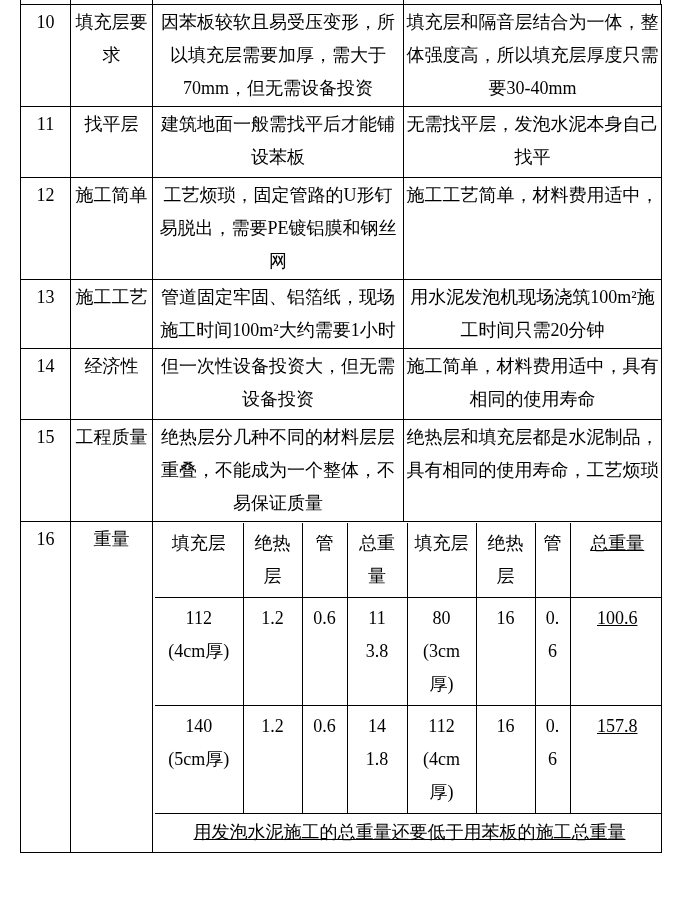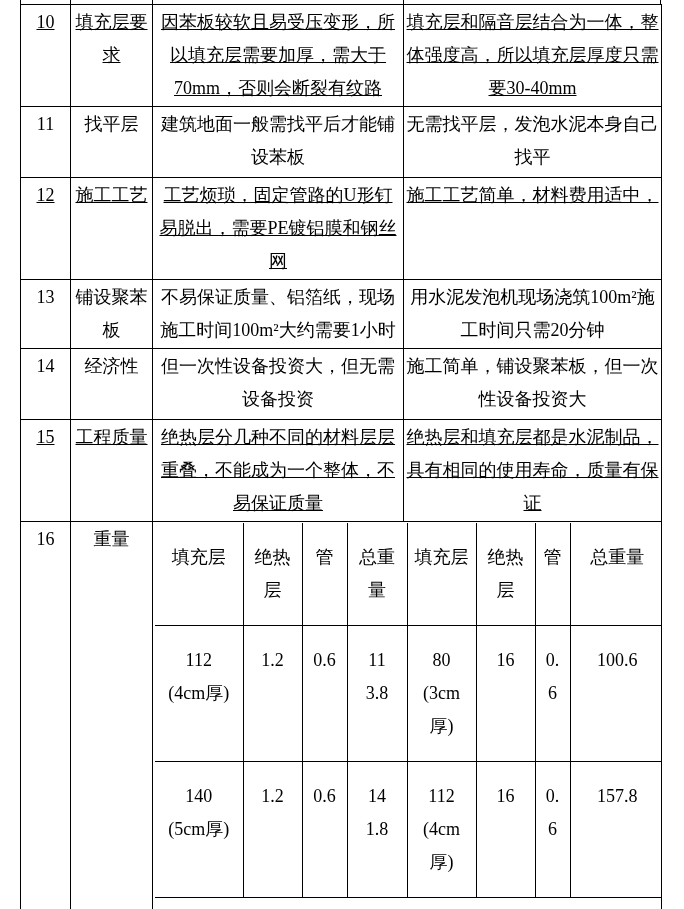--- a/index.html
+++ b/index.html
@@ -29,46 +29,46 @@
     vertical-align: top;
     text-align: center;
     padding: 1px 2px;
     overflow: hidden;
   }
   col.c-num { width: 50px; }
   col.c-cat { width: 82px; }
   col.c-a   { width: 251px; }
   col.c-b   { width: 258px; }
 
-  tr.rh-3 { height: 100px; text-decoration: underline; }
+  tr.rh-3 { height: 100px; }
   tr.rh-2a { height: 71px; }
-  tr.rh-2b { height: 70px; text-decoration: underline; }
+  tr.rh-2b { height: 70px; }
   tr.rh-2c { height: 68px; }
 
   td.subwrap { padding: 0; vertical-align: top; }
   td.merge-mid { vertical-align: top; padding-top: 130px; }
 
   table.sub {
     border-collapse: collapse;
     table-layout: fixed;
     width: 509px;
     font-size: 18px;
     line-height: 33px;
   }
   table.sub td {
     border: 0 solid #000;
     border-right-width: 1px;
     border-bottom-width: 1px;
     vertical-align: top;
     text-align: center;
-    padding: 18px 1px;
+    padding: 4px 1px;
     white-space: pre-line;
     overflow: hidden;
   }
-  table.sub td.last { border-right-width: 0; }
+  table.sub td.last { border-right-width: 0; text-decoration: underline; }
   table.sub tr.sfoot td { border-bottom-width: 0; }
   col.s1 { width: 88px; } col.s2 { width: 59px; } col.s3 { width: 45px; } col.s4 { width: 60px; }
   col.s5 { width: 69px; } col.s6 { width: 59px; } col.s7 { width: 35px; } col.s8 { width: 94px; }
   tr.shead { height: 70px; }
   tr.sd1 { height: 105px; }
   tr.sd2 { height: 107px; }
   tr.sd3 { height: 96px; }
   tr.sfoot { height: 31px; }
   tr.sfoot td { line-height: 29px; white-space: normal; }
 </style>
@@ -90,52 +90,52 @@
       <colgroup>
           <col class="c-num">
           <col class="c-cat">
           <col class="c-a">
           <col class="c-b">
         </colgroup>
       <tbody>
         <tr class="rh-3">
           <td>10</td>
           <td>填充层要求</td>
-          <td>因苯板较软且易受压变形，所以填充层需要加厚，需大于70mm，否则会断裂有纹路</td>
+          <td>因苯板较软且易受压变形，所以填充层需要加厚，需大于70mm，但无需设备投资</td>
           <td>填充层和隔音层结合为一体，整体强度高，所以填充层厚度只需要30-40mm</td>
         </tr>
         <tr class="rh-2a">
           <td>11</td>
           <td>找平层</td>
           <td>建筑地面一般需找平后才能铺设苯板</td>
           <td>无需找平层，发泡水泥本身自己找平</td>
         </tr>
         <tr class="rh-2b">
           <td>12</td>
-          <td>施工工艺</td>
+          <td>施工简单</td>
           <td>工艺烦琐，固定管路的U形钉易脱出，需要PE镀铝膜和钢丝网</td>
           <td>施工工艺简单，材料费用适中，</td>
         </tr>
         <tr class="rh-2c">
           <td>13</td>
-          <td>铺设聚苯板</td>
-          <td>不易保证质量、铝箔纸，现场施工时间100m²大约需要1小时</td>
+          <td>施工工艺</td>
+          <td>管道固定牢固、铝箔纸，现场施工时间100m²大约需要1小时</td>
           <td>用水泥发泡机现场浇筑100m²施工时间只需20分钟</td>
         </tr>
         <tr class="rh-2a">
           <td>14</td>
           <td>经济性</td>
           <td>但一次性设备投资大，但无需设备投资</td>
-          <td>施工简单，铺设聚苯板，但一次性设备投资大</td>
+          <td>施工简单，材料费用适中，具有相同的使用寿命</td>
         </tr>
         <tr class="rh-3">
           <td>15</td>
           <td>工程质量</td>
           <td>绝热层分几种不同的材料层层重叠，不能成为一个整体，不易保证质量</td>
-          <td>绝热层和填充层都是水泥制品，具有相同的使用寿命，质量有保证</td>
+          <td>绝热层和填充层都是水泥制品，具有相同的使用寿命，工艺烦琐</td>
         </tr>
 
         <tr>
           <td class="merge-mid">16</td>
           <td class="merge-mid">重量</td>
           <td class="subwrap" colspan="2">
             <table class="sub">
               <colgroup>
                 <col class="s1">
                   <col class="s2">

